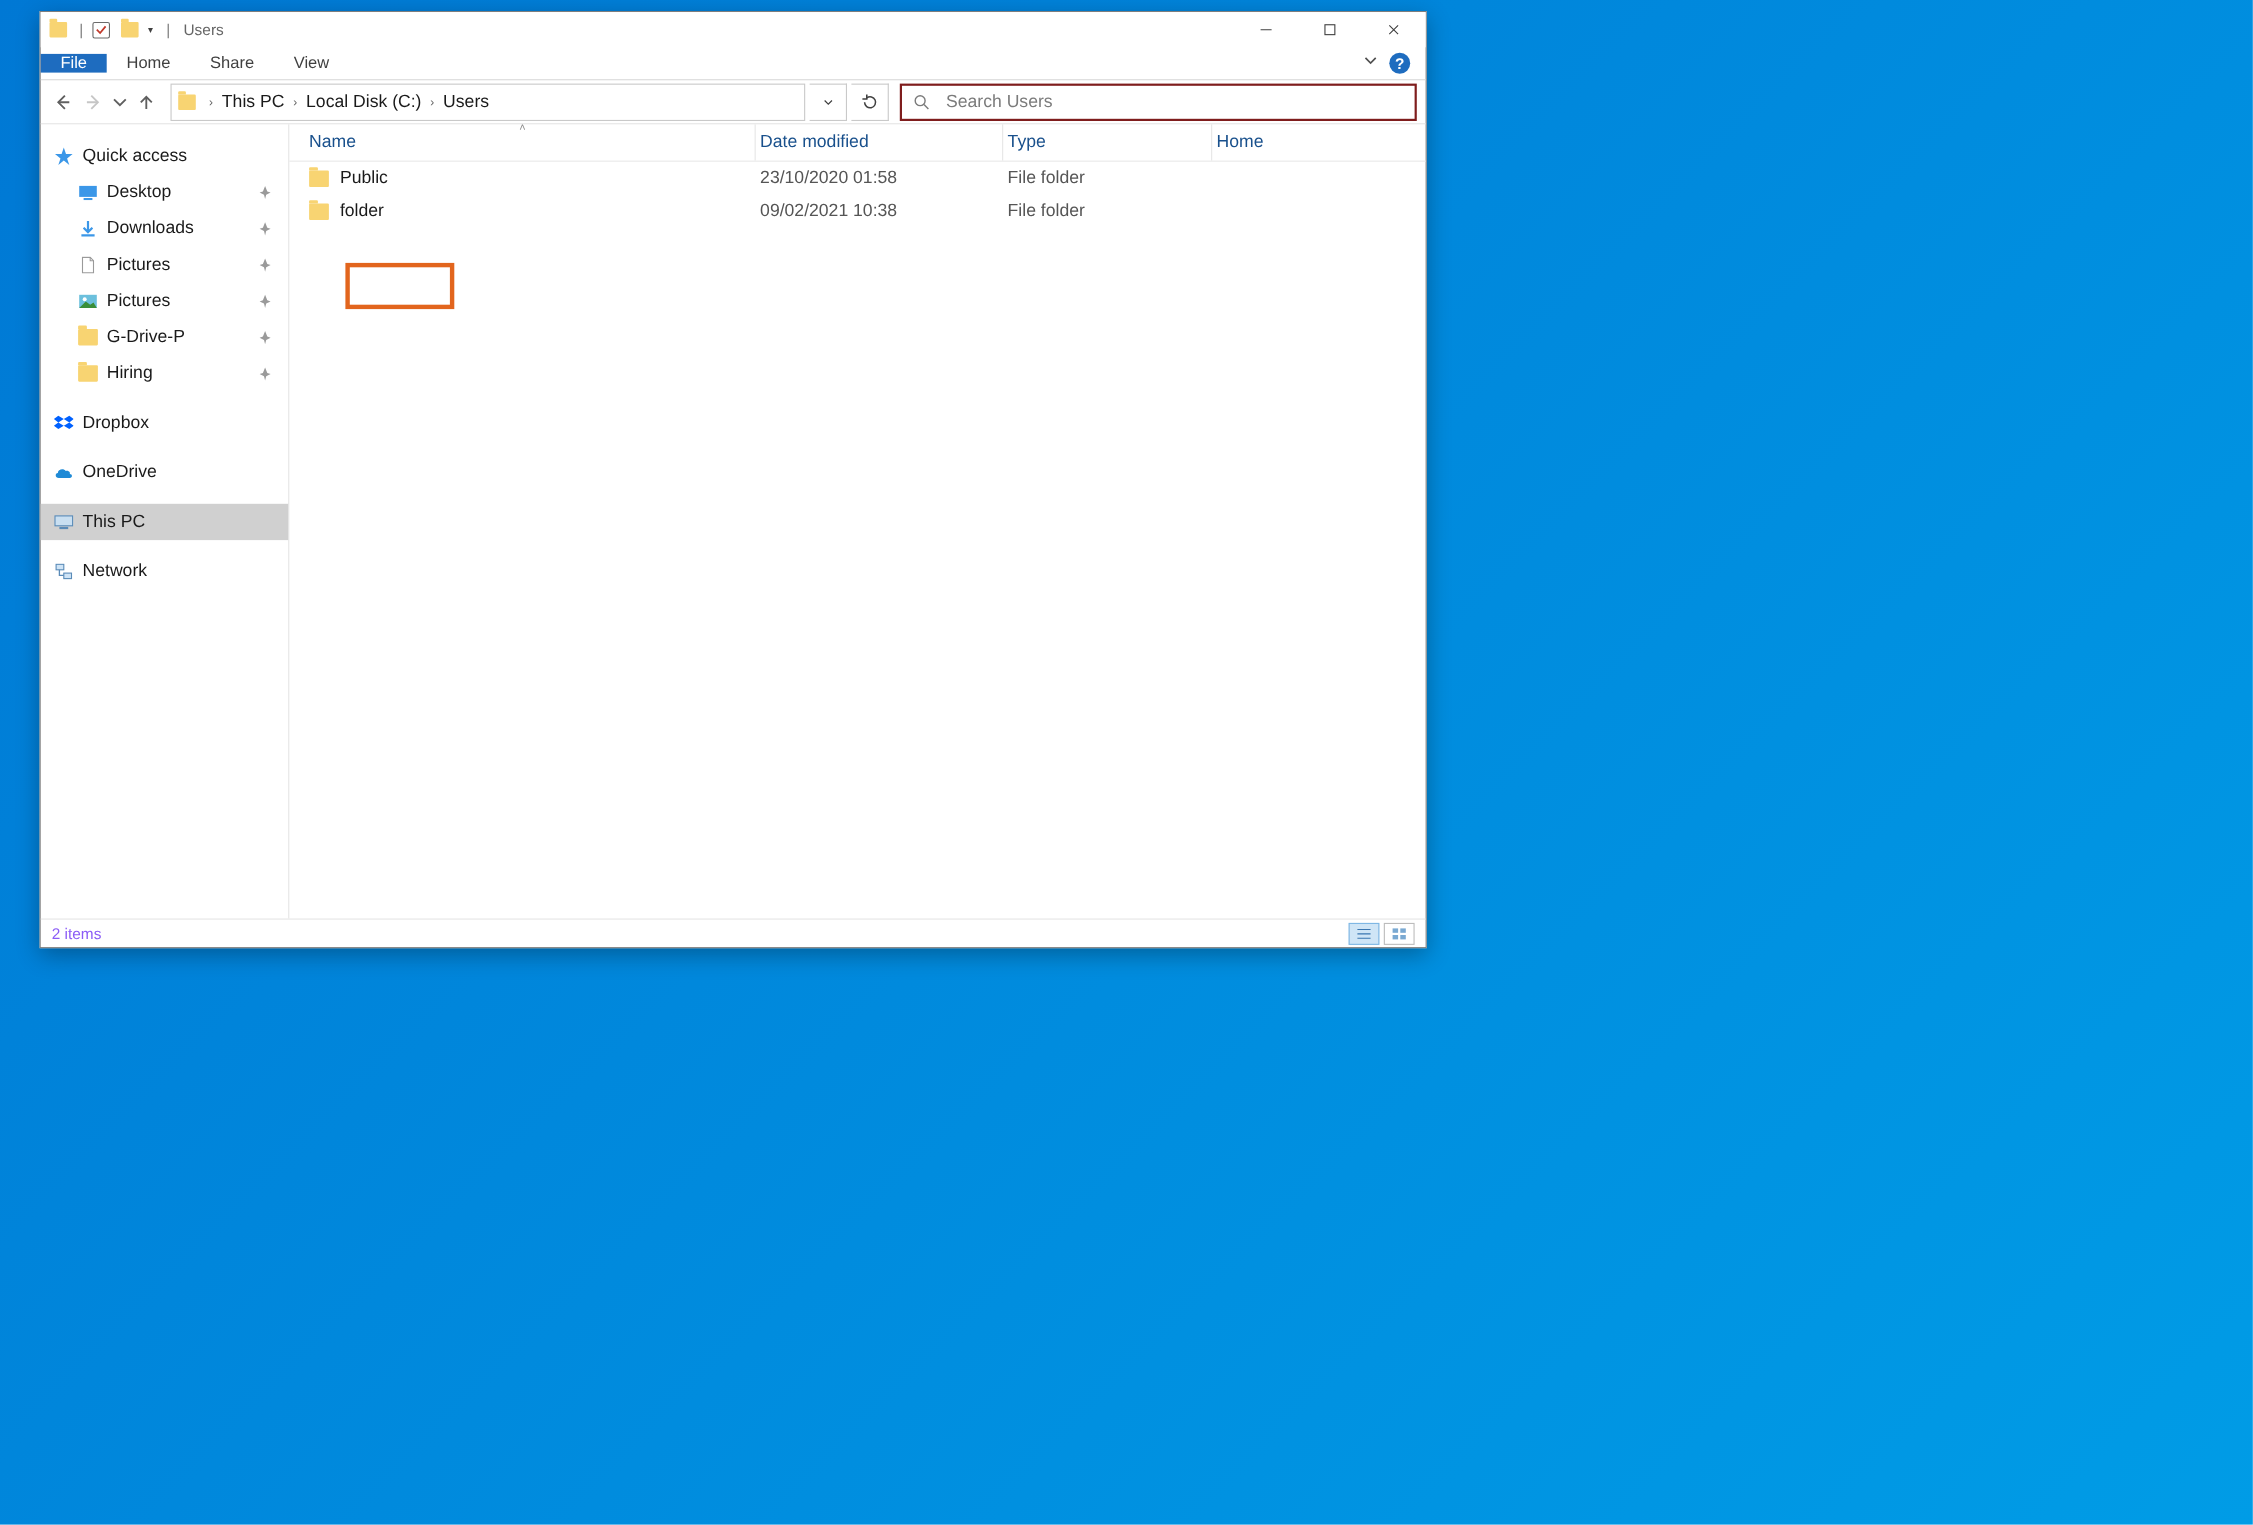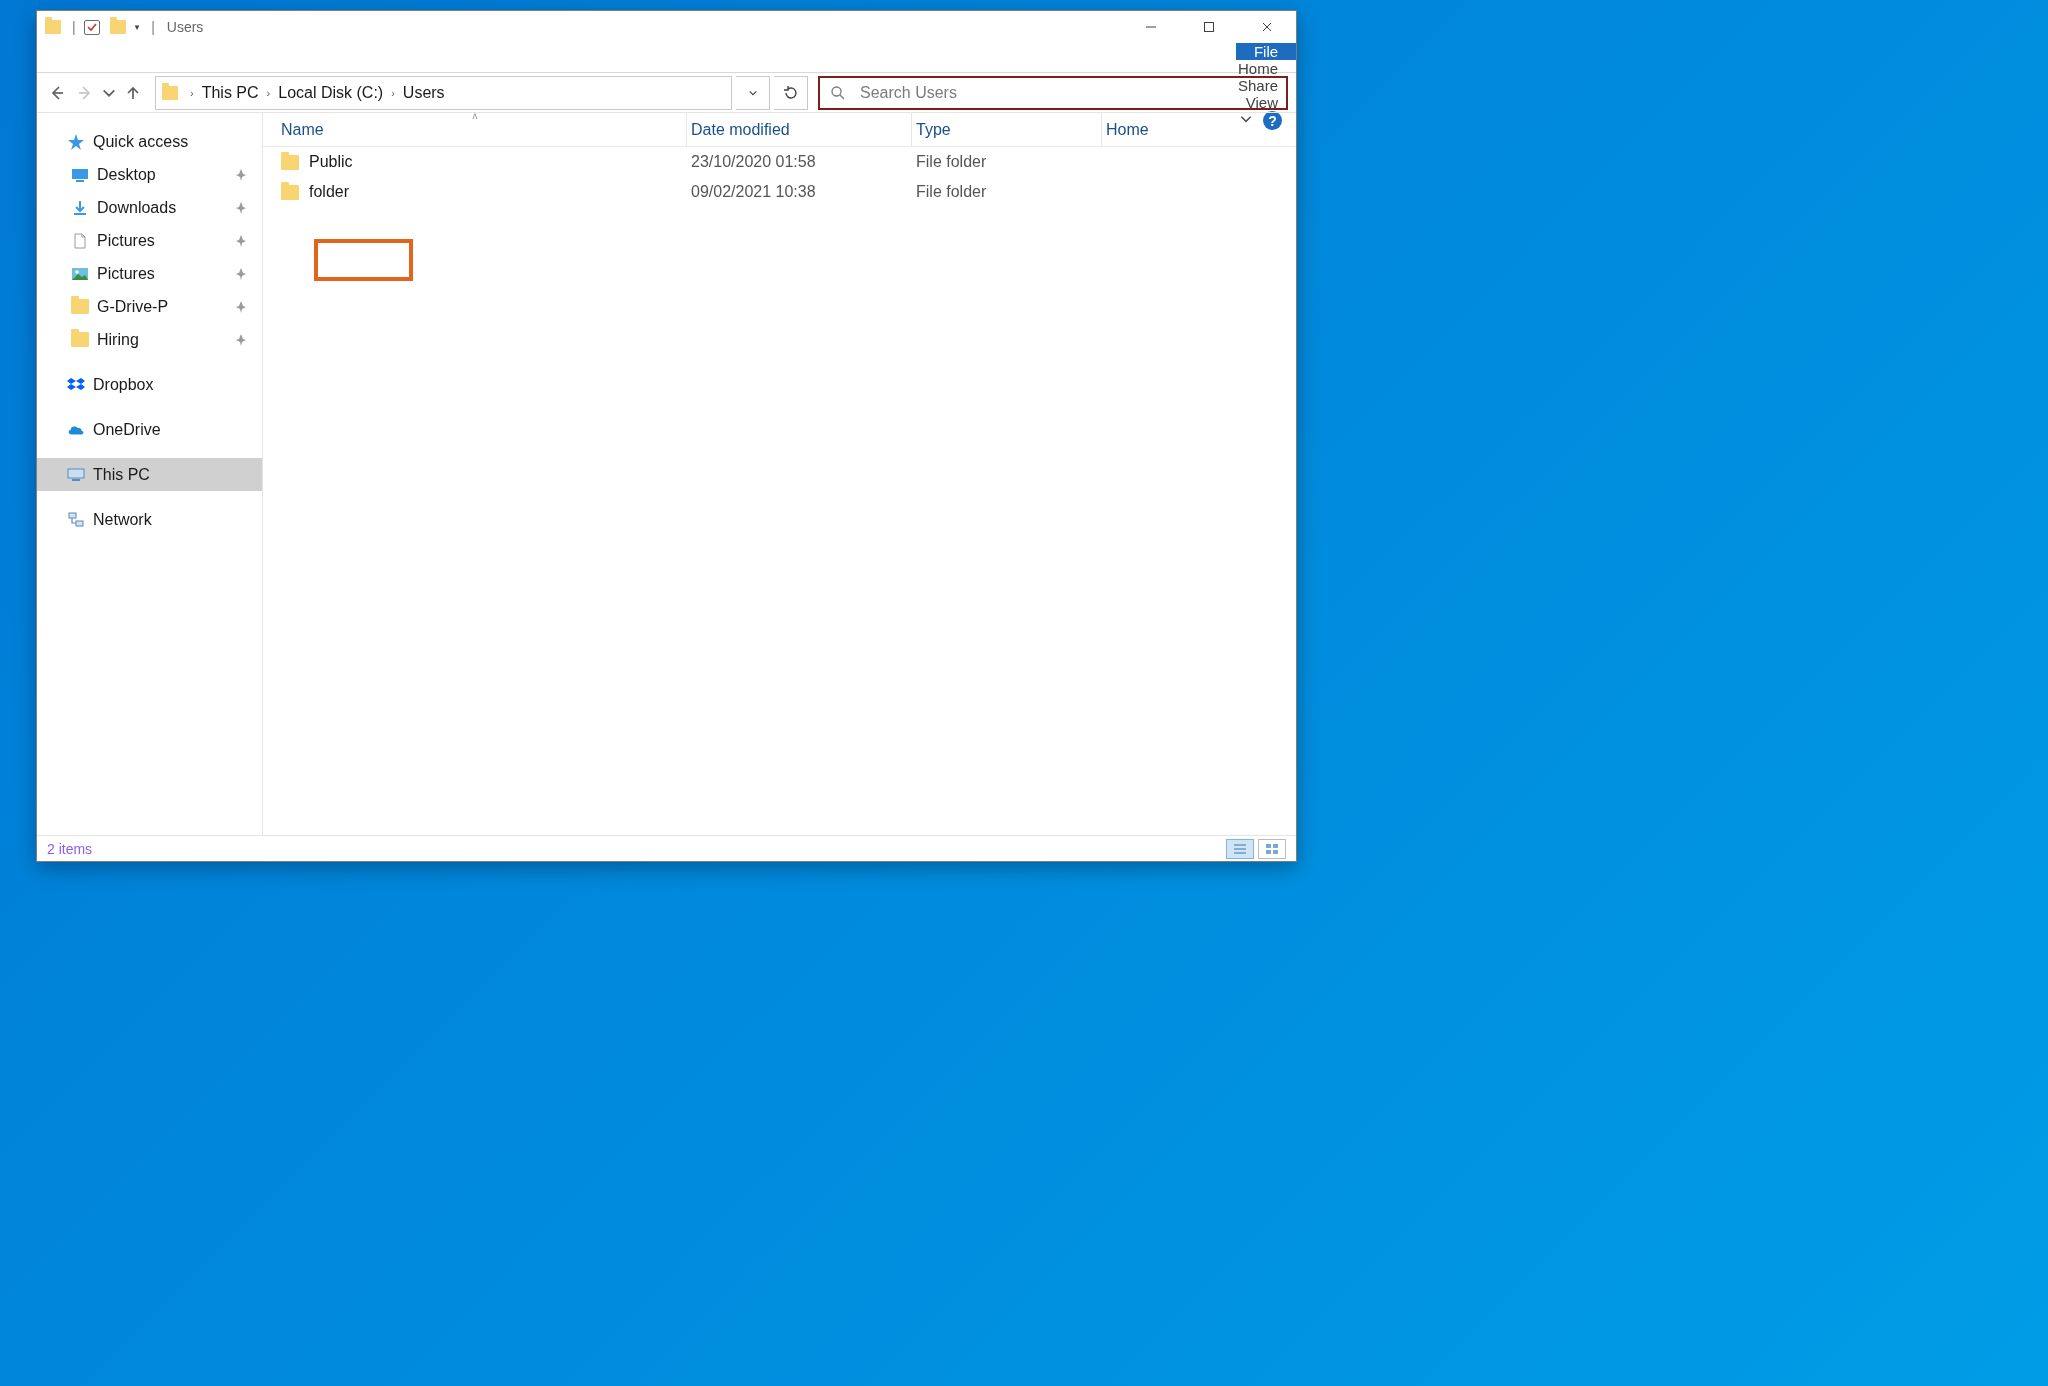--- a/index.html
+++ b/index.html
@@ -51,23 +51,22 @@
     align-items: center;
     justify-content: center;
     color: #404040;
   }
   .win-controls .ctl svg { width:12px; height:12px; }
 
   
   .ribbon {
     height: 30px;
     display: flex;
-    align-items: flex-end;
+    align-items: center;
     border-bottom: 1px solid #d9d9d9;
-    flex-direction: column;
   }
   .ribbon .file-tab {
     background: #1e6cbf;
     color: #fff;
     font-size: 15px;
     display: flex;
     align-items: center;
     justify-content: center;
     width: 60px;
   }
@@ -161,21 +160,21 @@
   }
   .sidebar .item {
     height: 33px;
     display:flex;
     align-items:center;
     padding-left: 34px;
     gap: 8px;
     color:#1a1a1a;
     position:relative;
   }
-  .sidebar .item.section { padding-left: 30px; }
+  .sidebar .item.section { padding-left: 12px; }
   .sidebar .item.selected { background:#d0d0d0; }
   .sidebar .item .pin {
     width:14px; height:14px;
     position: absolute;
     right: 14px;
     color:#7a7a7a;
   }
   .sidebar .item .icon { width:18px; height:16px; display:flex; align-items:center; justify-content:center; }
   .sidebar .gap { height: 12px; }
 

